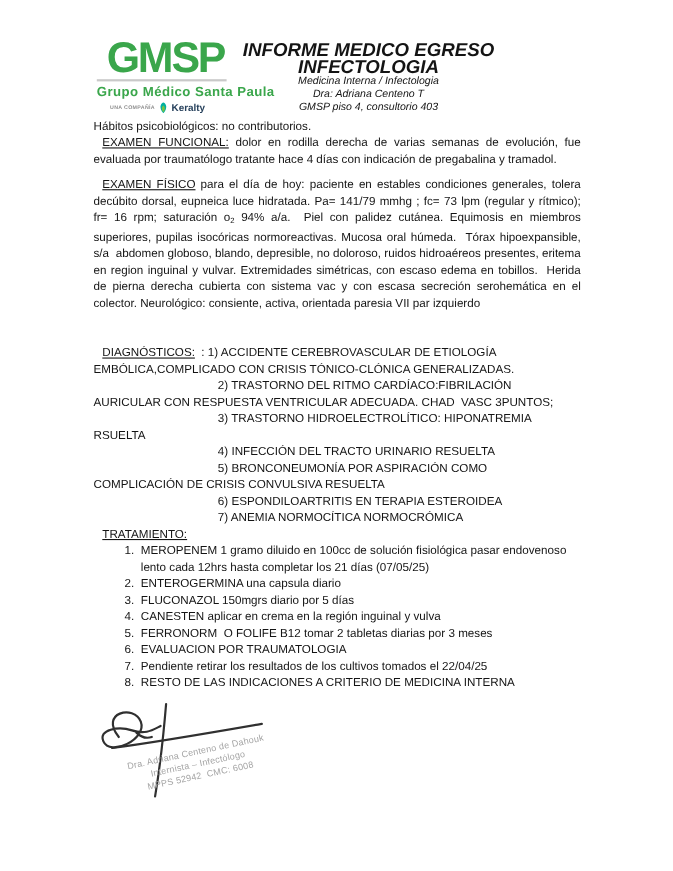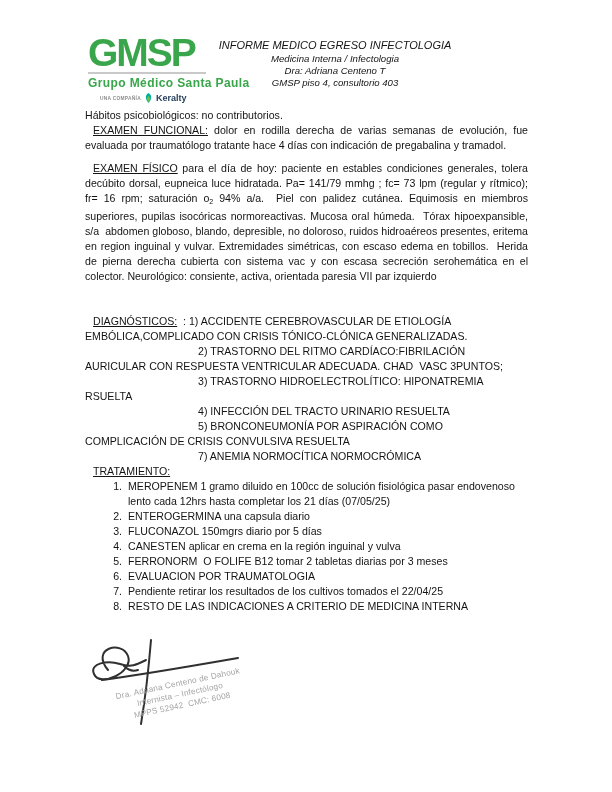--- a/index.html
+++ b/index.html
@@ -21,21 +21,21 @@
   .logo-rule{height:2px;margin:2px 0 2px 0;}
   .logo-subtitle{font-size:12px;font-weight:700;letter-spacing:.4px;white-space:nowrap;}
   .keralty-row{display:flex;align-items:center;gap:3px;margin-top:3px;padding-left:12px;}
   .una-compania{font-size:4.8px;letter-spacing:.3px;color:#8d8d8d;font-weight:700;}
   .keralty-name{font-size:9px;font-weight:800;}
   .leaf{display:inline-block;line-height:0;}
   .title-block{
     position:absolute;left:160px;top:38px;width:350px;text-align:center;
     font-style:italic;
   }
-  .doc-title{font-size:11px;font-weight:400;line-height:15px;letter-spacing:0;}
+  .doc-title{font-size:17px;font-weight:700;line-height:15px;letter-spacing:0;}
   .doc-sub{font-size:9.6px;line-height:12px;font-weight:500;}
   
   .content{
     position:absolute;left:85px;top:108px;width:443px;
     font-size:10.6px;line-height:15px;
   }
   .just{text-align:justify;}
   .u{text-decoration:underline;padding-left:8px;}
   .para1{margin:0 0 8px 0;}
   .para2{margin:0 0 30px 0;}
@@ -53,21 +53,21 @@
     color:#a4a4a4;text-align:center;
     font-size:8.2px;line-height:11px;letter-spacing:.2px;
   }
 </style>
 </head>
 <body>
 
 <div class="page">
 
   <div class="logo">
-    <div class="logo-acronym" style="color: rgb(58, 166, 75);">GMSP</div>
+    <div class="logo-acronym" style="color: rgb(58, 166, 75); margin-left: 9px;">GMSP</div>
     <div class="logo-rule" style="background: rgb(201, 201, 201);"></div>
     <div class="logo-subtitle" style="color: rgb(58, 166, 75);">Grupo Médico Santa Paula</div>
     <div class="keralty-row">
       <span class="una-compania">UNA COMPAÑÍA</span>
       <span class="leaf">
         <svg width="9" height="10" viewBox="0 0 9 10">
           <path d="M4.5 0 C7.5 1.5 8.5 5.5 4.5 10 C0.5 5.5 1.5 1.5 4.5 0 Z" fill="#00b0a0"></path>
           <path d="M4.5 3 C6.2 4.2 6.4 6.8 4.5 9 C2.6 6.8 2.8 4.2 4.5 3 Z" fill="#7ac143"></path>
         </svg>
       </span>
@@ -104,20 +104,21 @@
           <div class="dx-line indent"><span>3) TRASTORNO HIDROELECTROLÍTICO: HIPONATREMIA</span></div>
 
           <div class="dx-line"><span>RSUELTA</span></div>
 
           <div class="dx-line indent"><span>4) INFECCIÓN DEL TRACTO URINARIO RESUELTA</span></div>
 
           <div class="dx-line indent"><span>5) BRONCONEUMONÍA POR ASPIRACIÓN COMO</span></div>
 
           <div class="dx-line"><span>COMPLICACIÓN DE CRISIS CONVULSIVA RESUELTA</span></div>
 
+          <div class="dx-line indent"><span>6) ESPONDILOARTRITIS EN TERAPIA ESTEROIDEA</span></div>
 
           <div class="dx-line indent"><span>7) ANEMIA NORMOCÍTICA NORMOCRÓMICA</span></div>
         </div>
     </div>
 
     <div>
       <div class="dx-line"><span class="u">TRATAMIENTO:</span></div>
       <ol class="treatment-list">
 
           <li>MEROPENEM 1 gramo diluido en 100cc de solución fisiológica pasar endovenoso lento cada 12hrs hasta completar los 21 días (07/05/25)</li>

